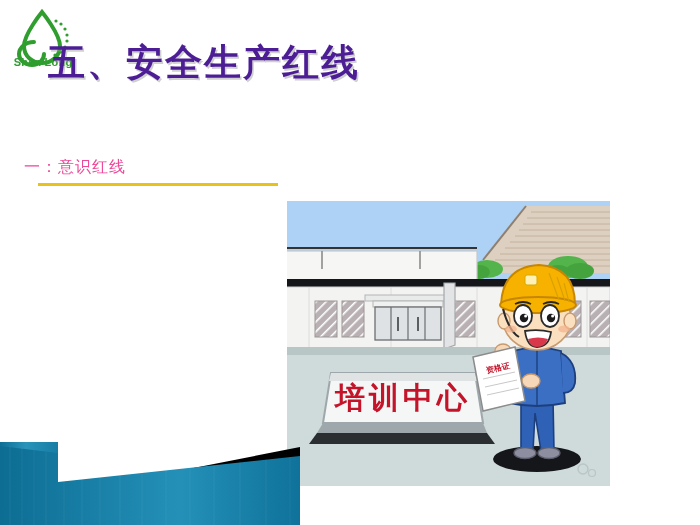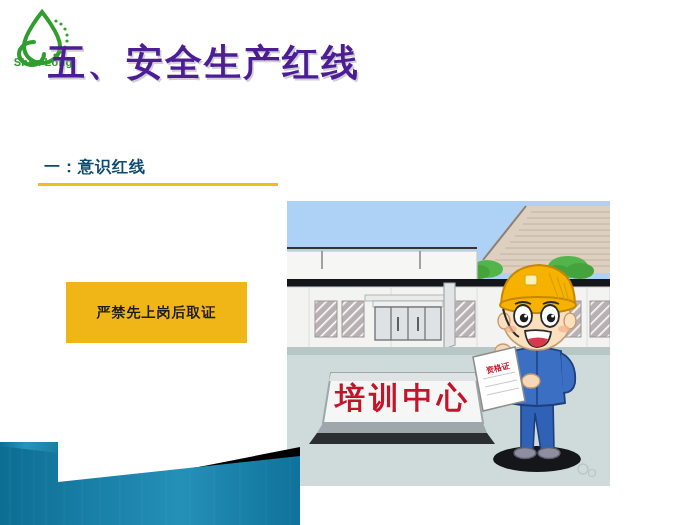--- a/index.html
+++ b/index.html
@@ -50,25 +50,25 @@
     color: #4c1d95;
     letter-spacing: 2px;
     white-space: nowrap;
     text-shadow: 1.5px 1.5px 0 rgba(150,150,150,0.45);
     font-family: "DejaVu Sans", "Liberation Sans", sans-serif;
   }
 
   
   #subtitle {
     position: absolute;
-    left: 44px;
+    left: 24px;
     top: 157px;
     font-size: 16px;
-    font-weight: bold;
-    color: #0c4a6e;
+    font-weight: normal;
+    color: #ec4899;
     letter-spacing: 1px;
     white-space: nowrap;
     font-family: "DejaVu Sans", "Liberation Sans", sans-serif;
   }
   #subtitle-rule {
     position: absolute;
     left: 38px;
     top: 183px;
     width: 240px;
     height: 3px;
@@ -140,23 +140,20 @@
       <circle cx="49" cy="47" r="1.6" fill="#2f9e2f"></circle>
     </svg>
     <div id="logo-text">Shen Long</div>
   </div>
 
   <div id="title">五、安全生产红线</div>
 
   <div id="subtitle">一：意识红线</div>
   <div id="subtitle-rule"></div>
 
-  <div id="callout">
-    <span id="callout-text">严禁先上岗后取证</span>
-  </div>
 
   <div id="illustration">
     <svg width="323" height="285" viewBox="0 0 323 285" xmlns="http://www.w3.org/2000/svg">
       <defs>
         <pattern id="hatch" width="7" height="7" patternTransform="rotate(45)" patternUnits="userSpaceOnUse">
           <rect width="7" height="7" fill="#b8b0b2"></rect>
           <line x1="0" y1="0" x2="0" y2="7" stroke="#ffffff" stroke-width="3.2"></line>
         </pattern>
         <clipPath id="frame">
             <rect x="0" y="0" width="323" height="285"></rect>

